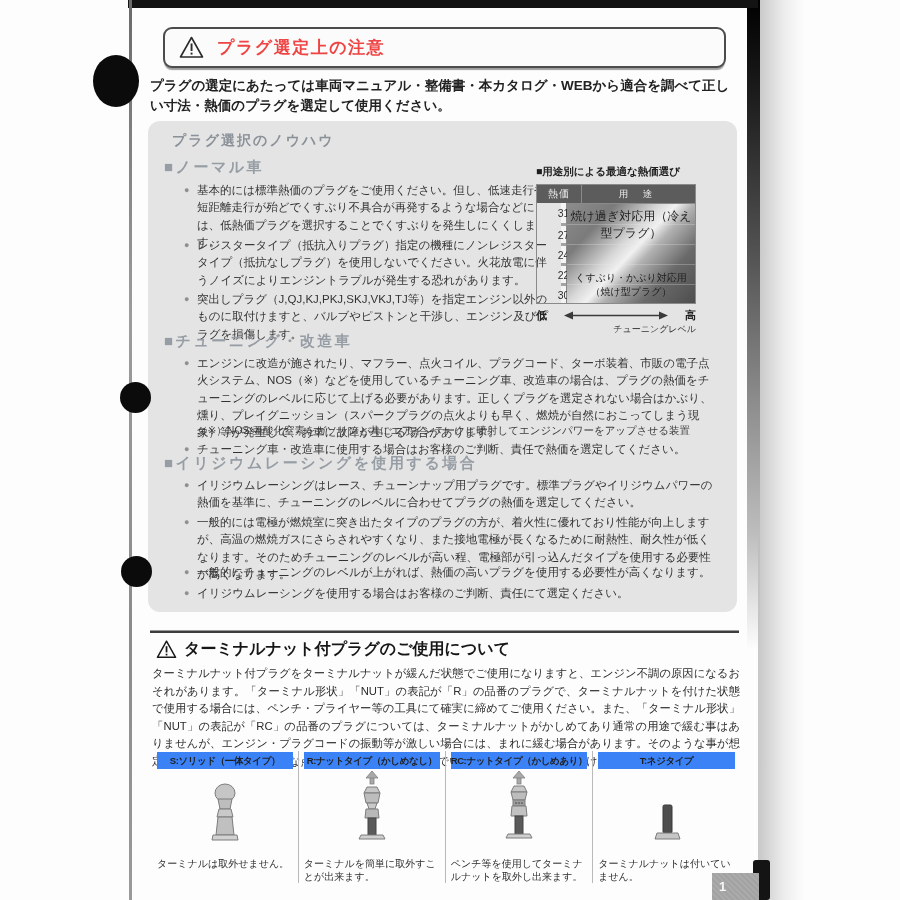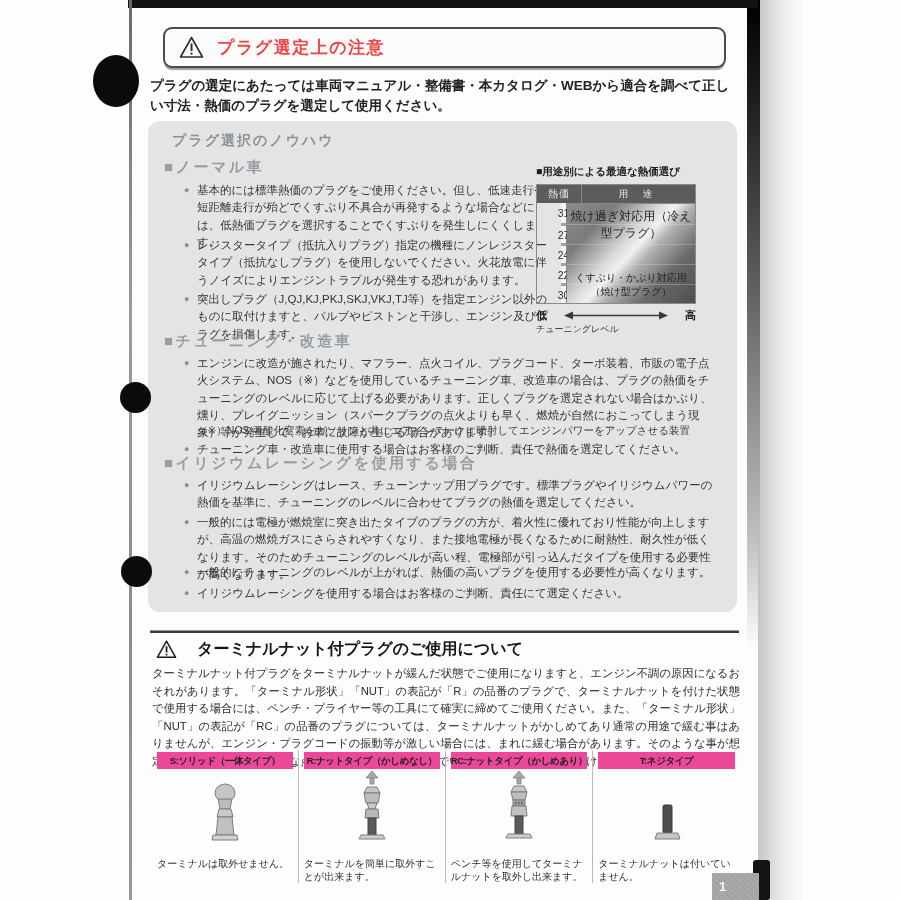--- a/index.html
+++ b/index.html
@@ -56,35 +56,35 @@
   .hr-col { width:30px; border-right:1px solid #8a8a8a;padding-left:24px; }
   .hr-cell { height:20px; display:flex; align-items:center; justify-content:center;
     font-size:10.5px; color:#2d2d2d; background:#f4f4f4; border-top:3px solid #a3a3a3; }
   .usage-col { position:relative; width:128px; height:100px; border-top:1px solid #8a8a8a;
     background:linear-gradient(133deg,#8c8c8c 0%,#7b7b7b 22%,#d8d8d8 42%,#f1f1f1 50%,#b2b2b2 58%,#6a6a6a 76%,#4e4e4e 100%); }
   .usage-line { position:absolute; left:0; width:100%; height:1px; background:rgba(235,235,235,.28); }
   .usage-top { position:absolute; top:4px; width:100%; text-align:center; font-size:12px; color:#1d1d1d; }
   .usage-bottom { position:absolute; bottom:4px; width:100%; text-align:center; font-size:10px; color:#1d1d1d; }
   .chart-axis { width:160px; display:flex; align-items:center; justify-content:space-between;
     margin-top:4px; font-size:11px; font-weight:600; color:#222; }
-  .chart-axis-label { width:160px; text-align:left; font-size:9px; color:#333; margin-top:0px; }
+  .chart-axis-label { width:160px; text-align:right; font-size:9px; color:#333; margin-top:0px; }
 
   
   .divider { left:150px; top:630px; width:589px; height:3px;
     background:linear-gradient(to bottom,#9a9a9a 0 1px,#3d3d3d 1px 3px); }
-  .term-heading { left:156px; top:639px; display:flex; align-items:center; gap:20px; }
+  .term-heading { left:156px; top:639px; display:flex; align-items:center; gap:7px; }
   .term-heading span { font-size:16px; font-weight:bold; color:#161616; }
   .term-body { left:152px; top:665px; width:588px; font-size:11.3px; color:#2c2c2c;
     line-height:1.56; text-align:justify; }
 
   .term-table { left:152px; top:751px; width:588px; height:120px; display:grid;
     grid-template-columns:repeat(4,1fr); }
   .term-cell { padding:1px 5px 0 5px; border-right:1px solid #b9b9b9; display:flex; flex-direction:column; }
   .term-cell:last-child { border-right:none; }
-  .term-head { height:17px; background:#ec4899; text-align:center; font-size:9.5px;
+  .term-head { height:17px; background:#3b82f6; text-align:center; font-size:9.5px;
     letter-spacing:-0.4px; font-weight:bold; color:#1f1f1f; line-height:17px; white-space:nowrap; overflow:hidden; }
   .term-art { height:74px; display:flex; align-items:flex-end; justify-content:center; }
   .term-cap { font-size:10px; color:#2c2c2c; line-height:1.3; margin-top:14px; }
 </style>
 </head>
 <body>
 
 <div class="abs title-box">
   <svg width="25" height="23" viewBox="0 0 25 23">
     <polygon points="12.5,1.5 23.5,21 1.5,21" fill="none" stroke="#2b2b2b" stroke-width="1.6" stroke-linejoin="round"></polygon>

